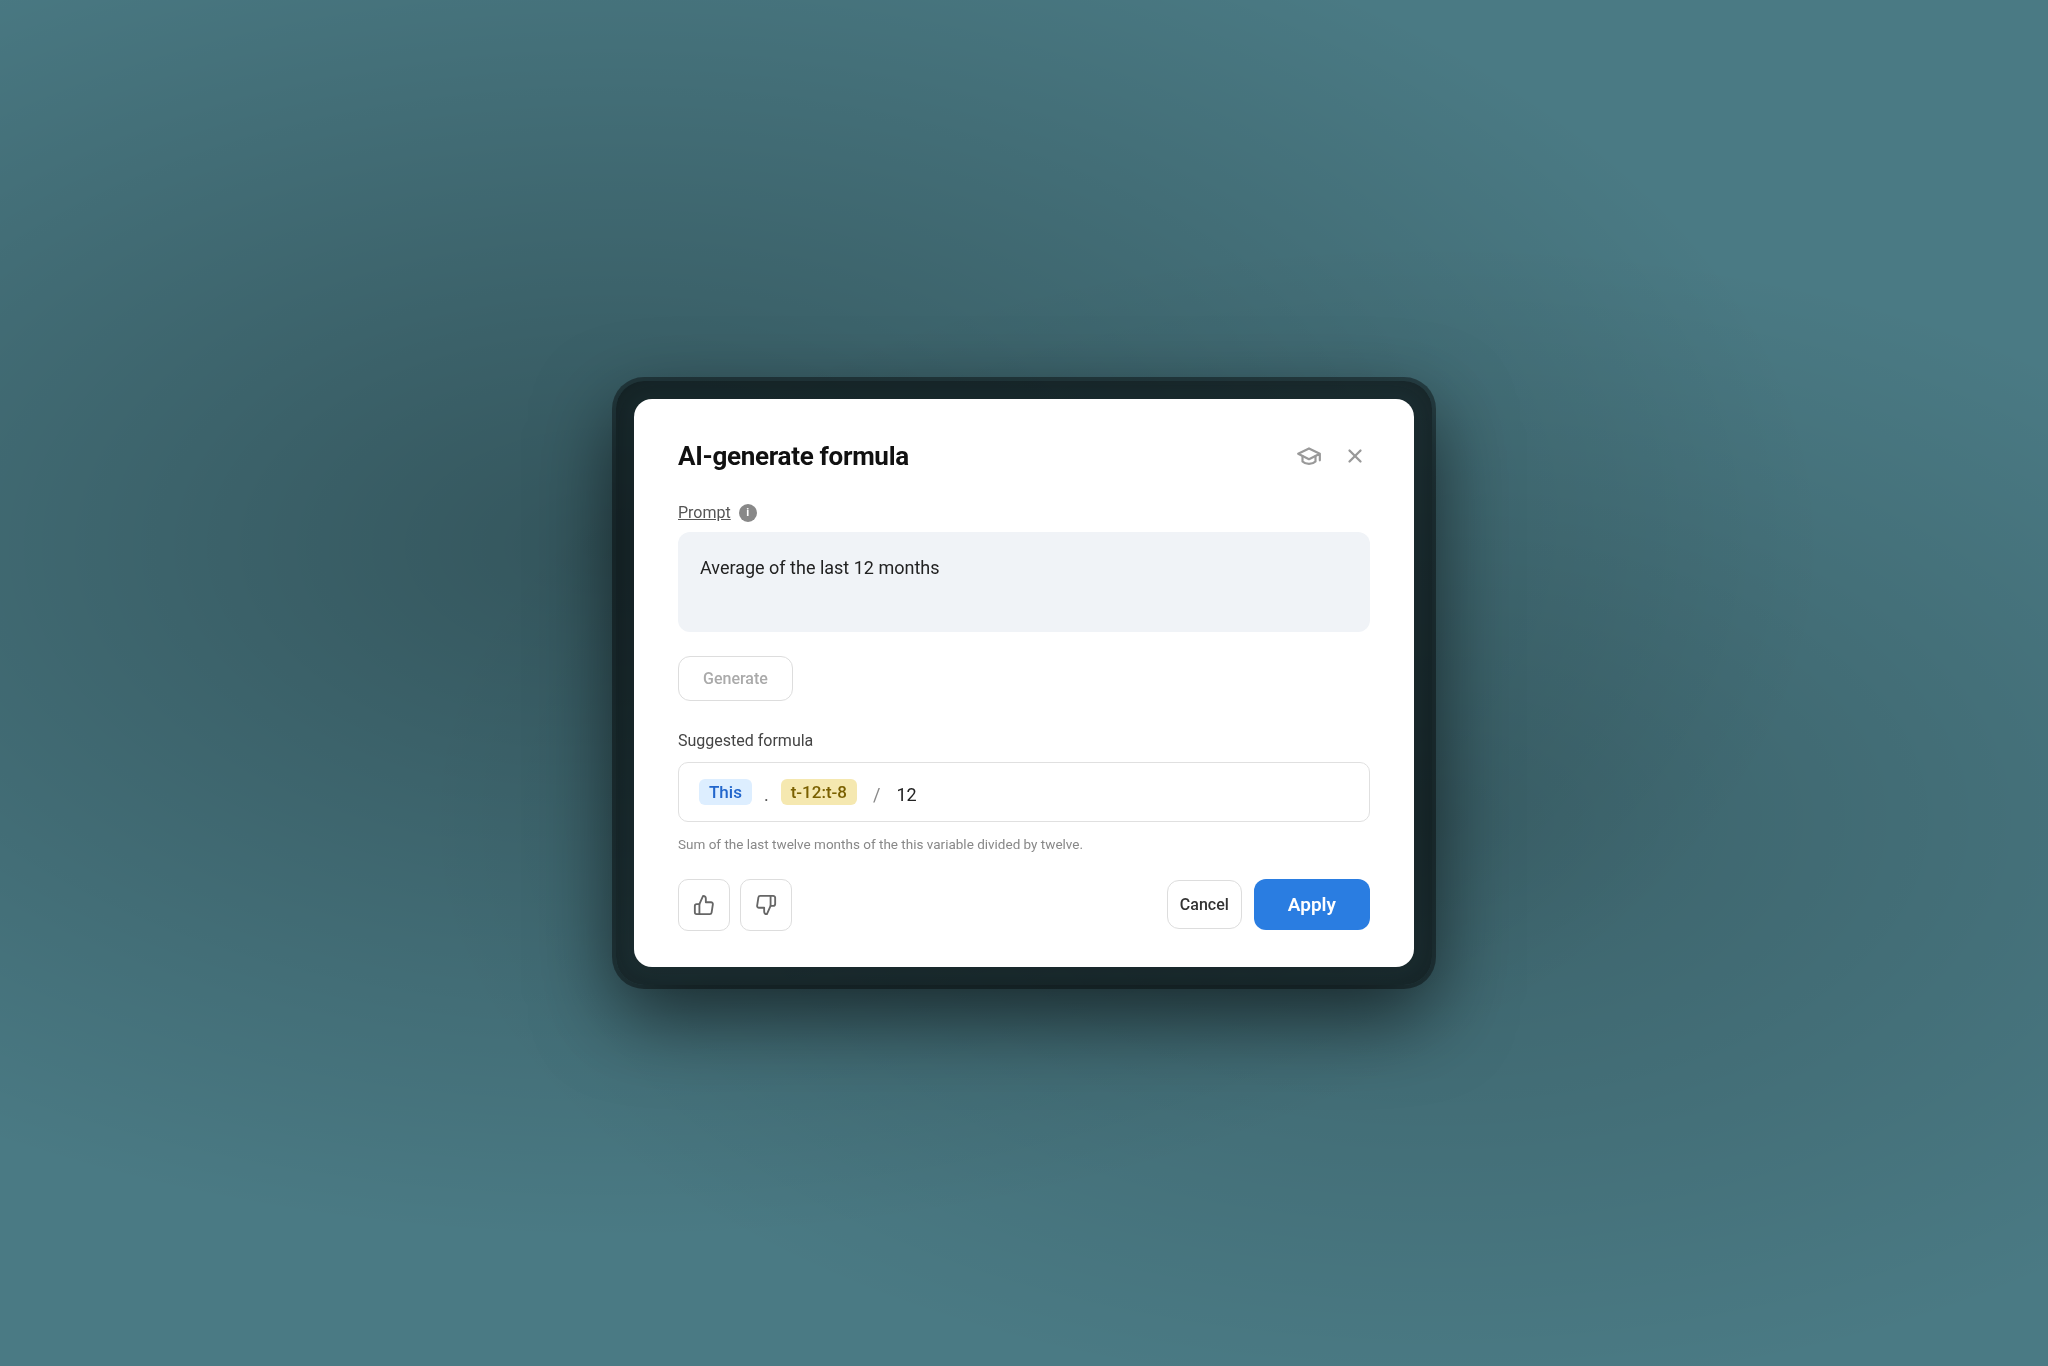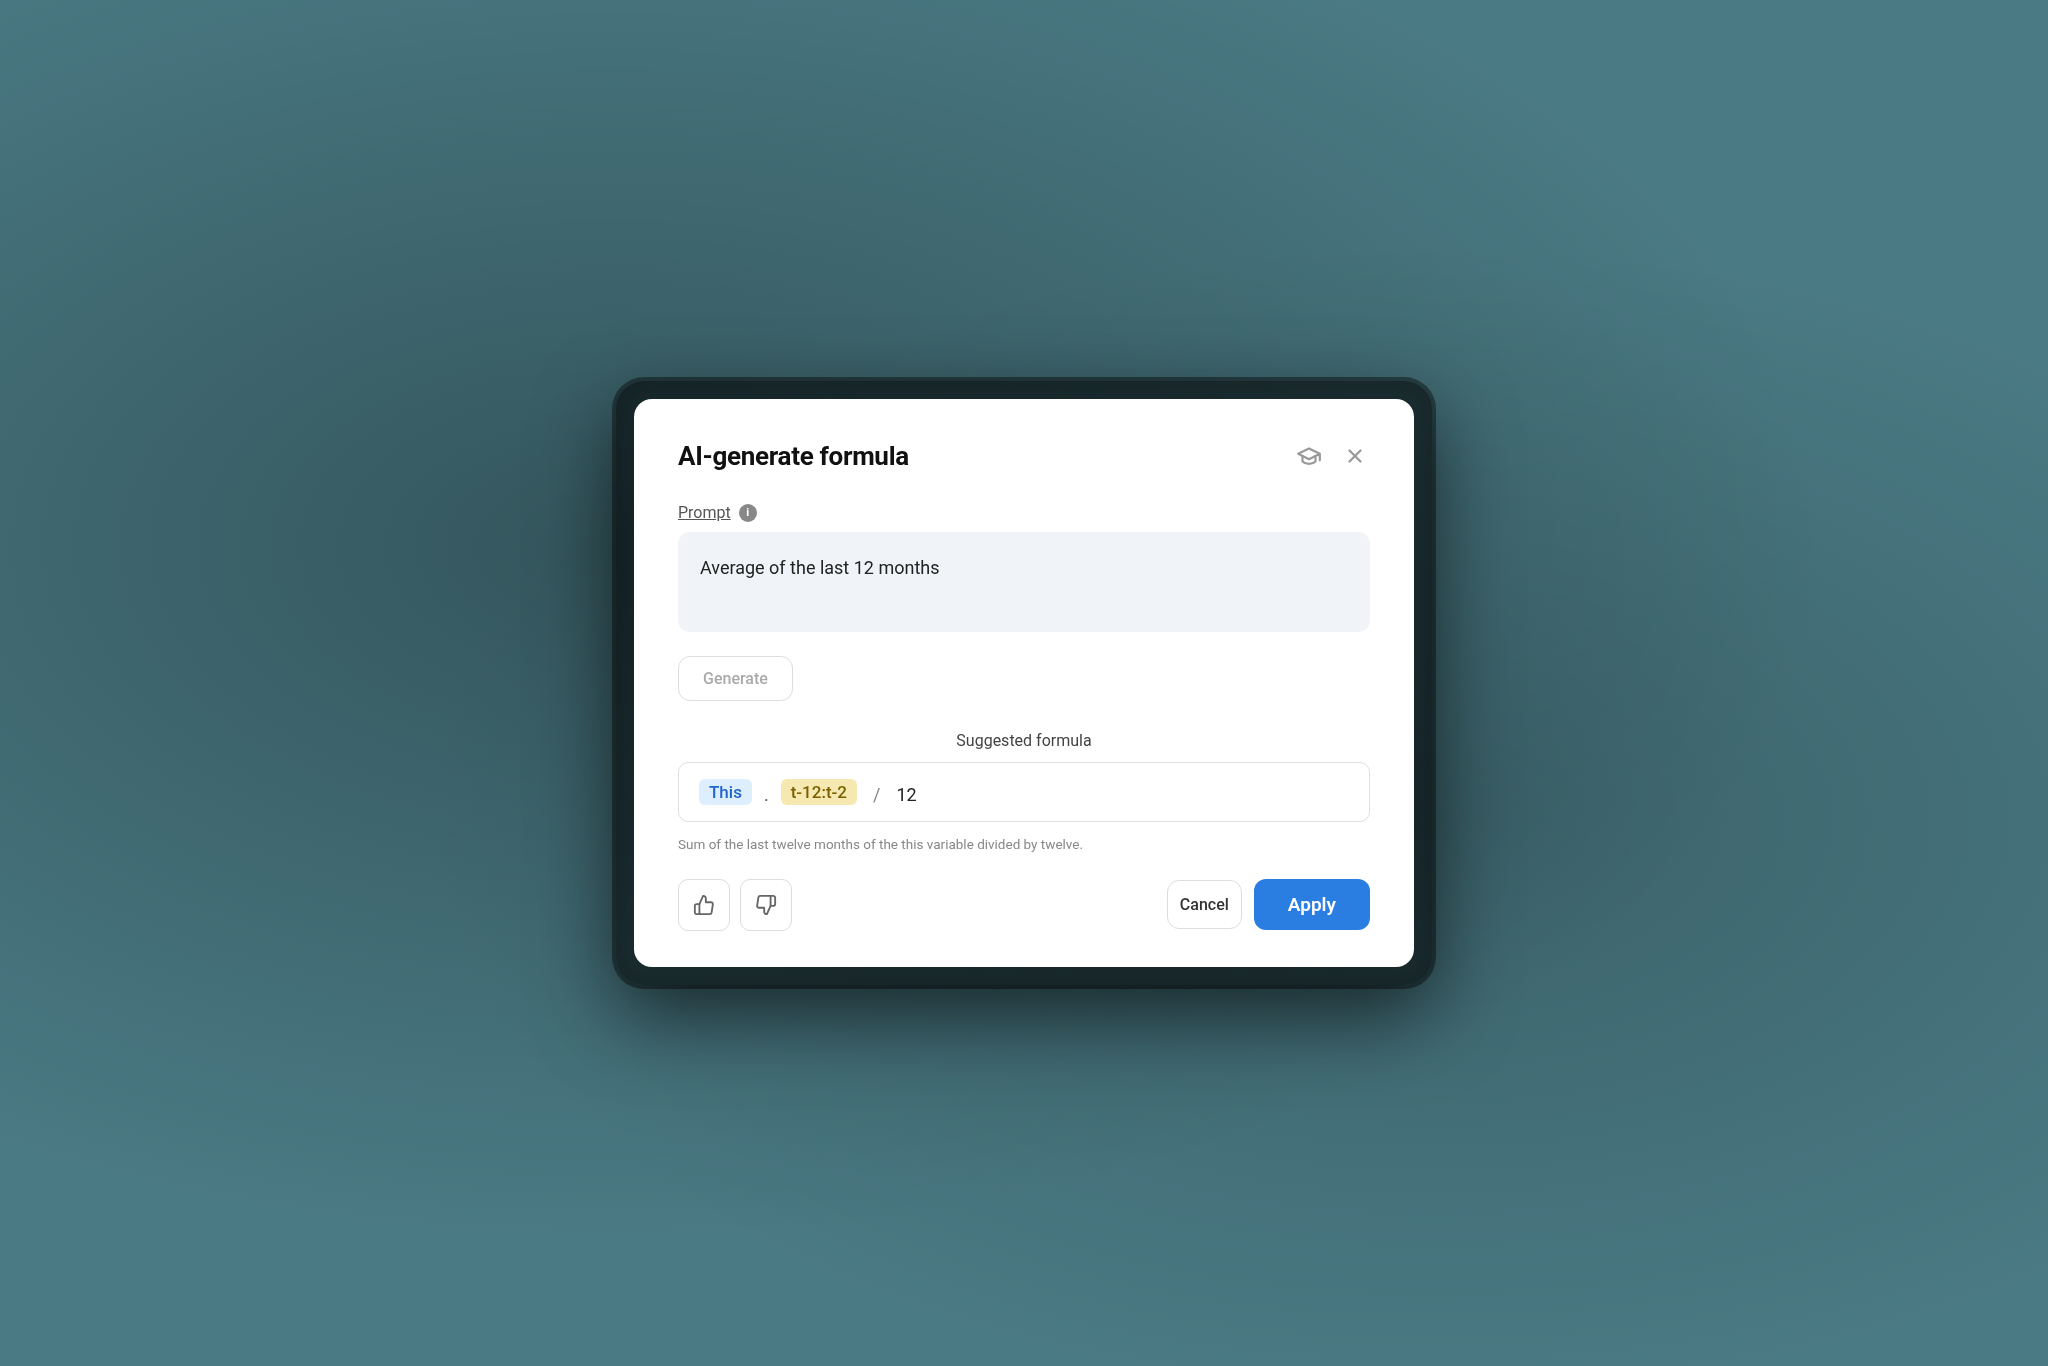--- a/index.html
+++ b/index.html
@@ -142,21 +142,20 @@
 
     .suggested-formula-section {
       margin-top: 30px;
     }
 
     .suggested-label {
       font-size: 16px;
       color: #444;
       font-weight: 400;
       margin-bottom: 12px;
-      text-align: center;
     }
 
     .formula-box {
       border: 1.5px solid #e0e0e0;
       border-radius: 10px;
       padding: 16px 20px;
       display: flex;
       align-items: flex-end;
       gap: 10px;
       font-size: 18px;
@@ -302,21 +301,21 @@
 
       <button class="generate-btn">Generate</button>
 
       
       <div class="suggested-formula-section">
         <div class="suggested-label">Suggested formula</div>
 
         <div class="formula-box">
           <span class="formula-token-blue">This</span>
           <span class="formula-dot">.</span>
-          <span class="formula-token-yellow">t-12:t-2</span>
+          <span class="formula-token-yellow">t-12:t-8</span>
           <span class="formula-slash">/</span>
           <span class="formula-number">12</span>
         </div>
 
         <div class="formula-description">Sum of the last twelve months of the this variable divided by twelve.</div>
       </div>
 
       
       <div class="modal-footer">
         <div class="feedback-buttons">

